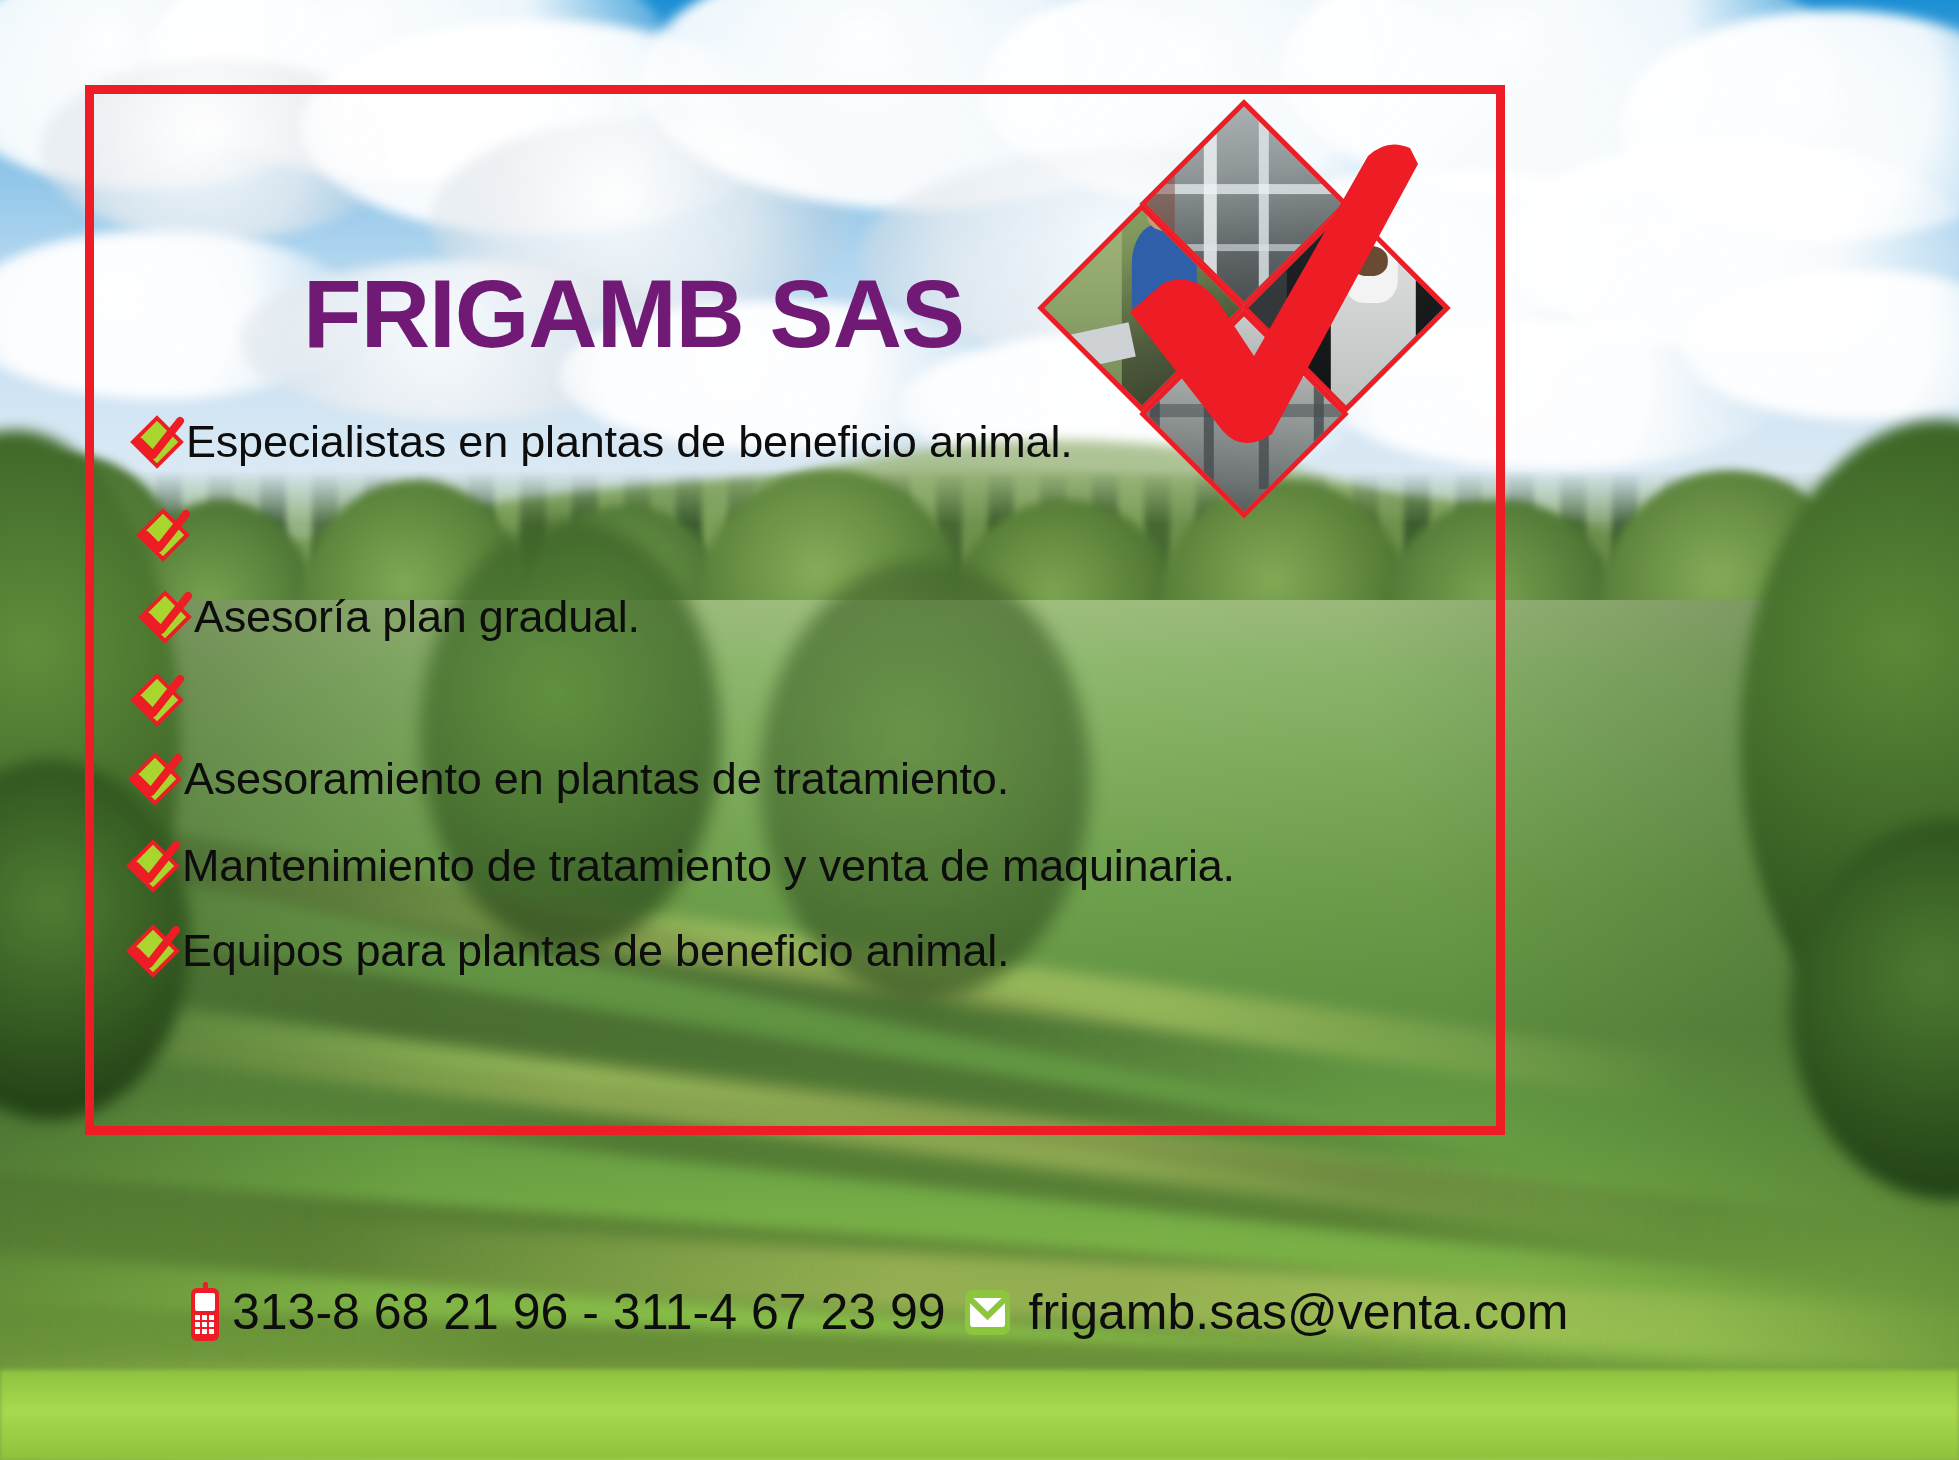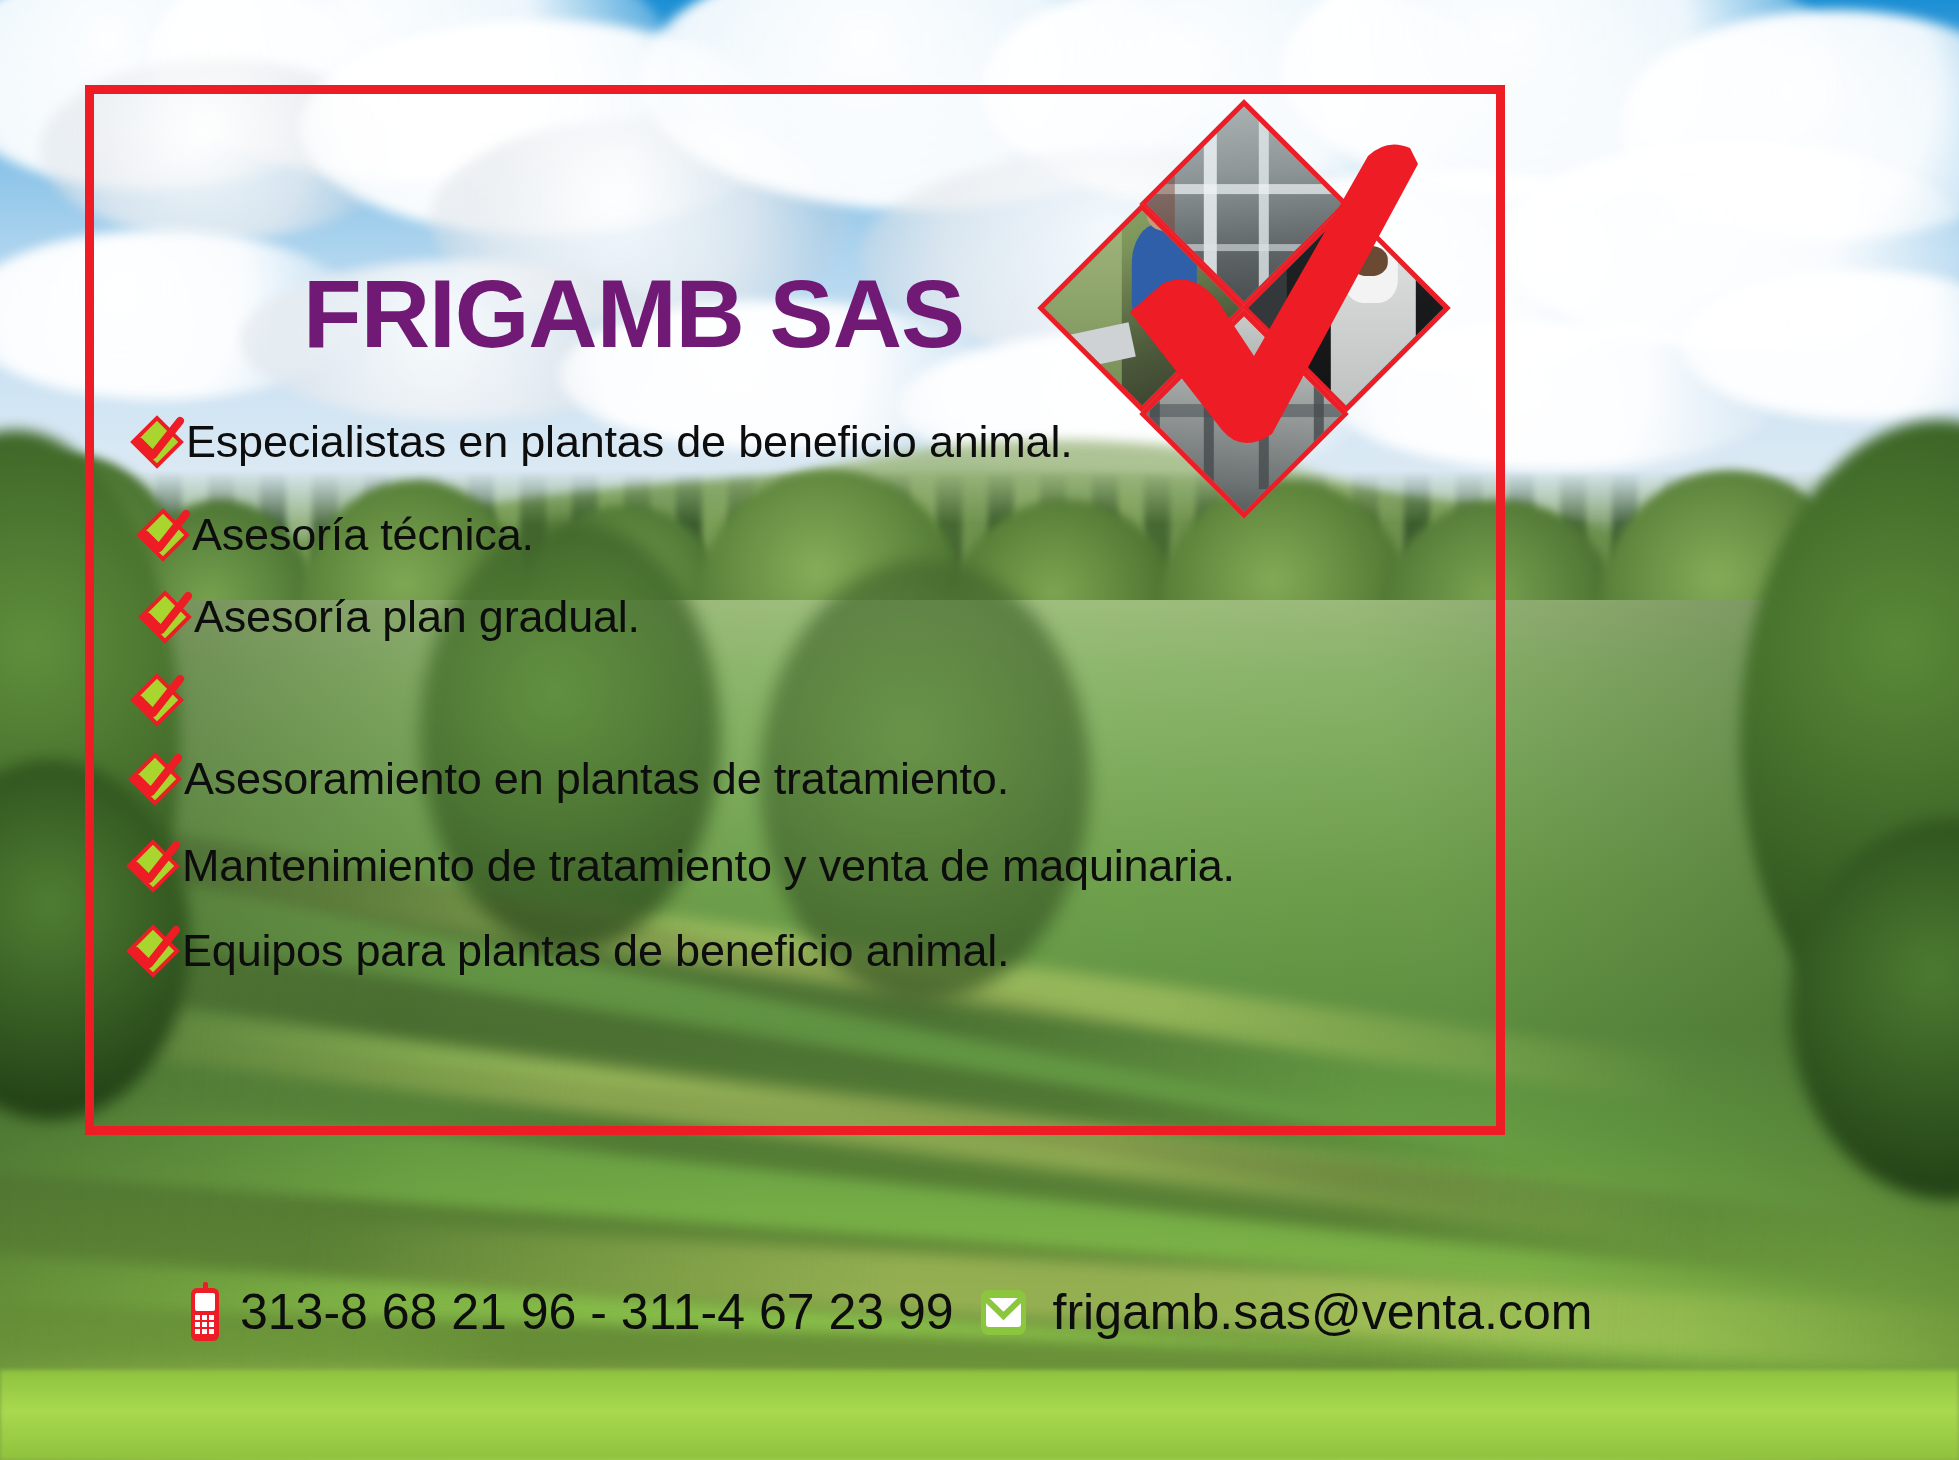--- a/index.html
+++ b/index.html
@@ -127,21 +127,21 @@
     color:#0d0d0d;
     font-weight:500;
     white-space:nowrap;
     font-family:"Liberation Sans", sans-serif;
     letter-spacing:-0.2px;
   }
 
   
   #contact {
     position:absolute; left:190px; top:1282px;
-    display:flex; align-items:center; gap:8px;
+    display:flex; align-items:center; gap:0px;
   }
   #contact .ctext {
     font-size:50px; color:#0d0d0d; font-weight:500; white-space:nowrap;
     font-family:"Liberation Sans", sans-serif;
   }
   .phone-ico { width:30px; height:60px; flex:0 0 30px; margin-right:12px; }
   .mail-ico { width:47px; height:47px; flex:0 0 47px; margin:0 18px 0 18px; }
 </style>
 </head>
 <body>
@@ -284,21 +284,20 @@
       <span class="rowtext">Especialistas en plantas de beneficio animal.</span>
     </div>
 
     <div class="row" style="left:6px; top:93px;">
       <span class="chk">
         <svg width="58" height="58" viewBox="0 0 58 58">
           <rect x="12" y="12" width="34" height="34" transform="rotate(45 29 29)" fill="#a8d62e" stroke="#ee1c25" stroke-width="4"></rect>
           <path d="M12 29 L25 42 L52 8" fill="none" stroke="#ee1c25" stroke-width="8" stroke-linecap="round" stroke-linejoin="round"></path>
         </svg>
       </span>
-      <span class="rowtext">Asesoría técnica.</span>
     </div>
 
     <div class="row" style="left:8px; top:175px;">
       <span class="chk">
         <svg width="58" height="58" viewBox="0 0 58 58">
           <rect x="12" y="12" width="34" height="34" transform="rotate(45 29 29)" fill="#a8d62e" stroke="#ee1c25" stroke-width="4"></rect>
           <path d="M12 29 L25 42 L52 8" fill="none" stroke="#ee1c25" stroke-width="8" stroke-linecap="round" stroke-linejoin="round"></path>
         </svg>
       </span>
       <span class="rowtext">Asesoría plan gradual.</span>

